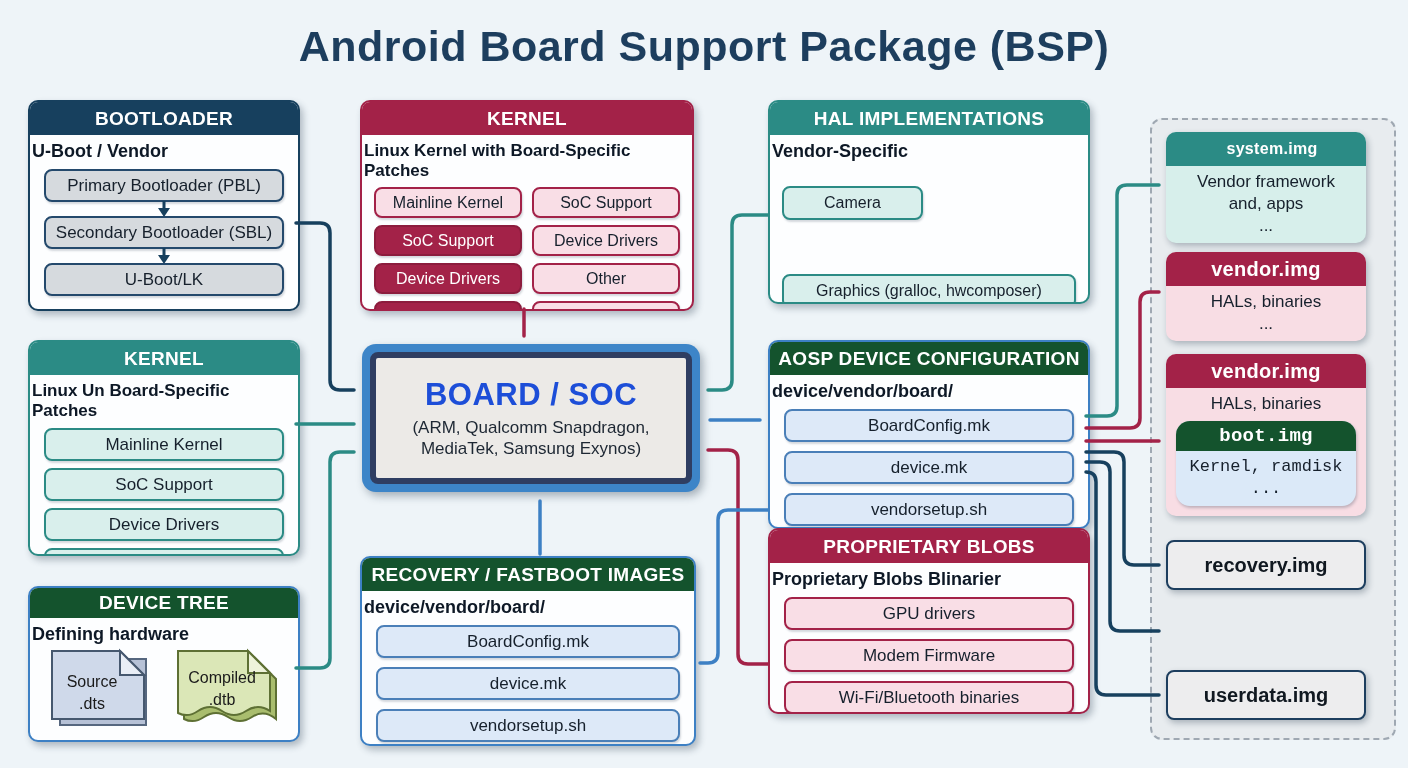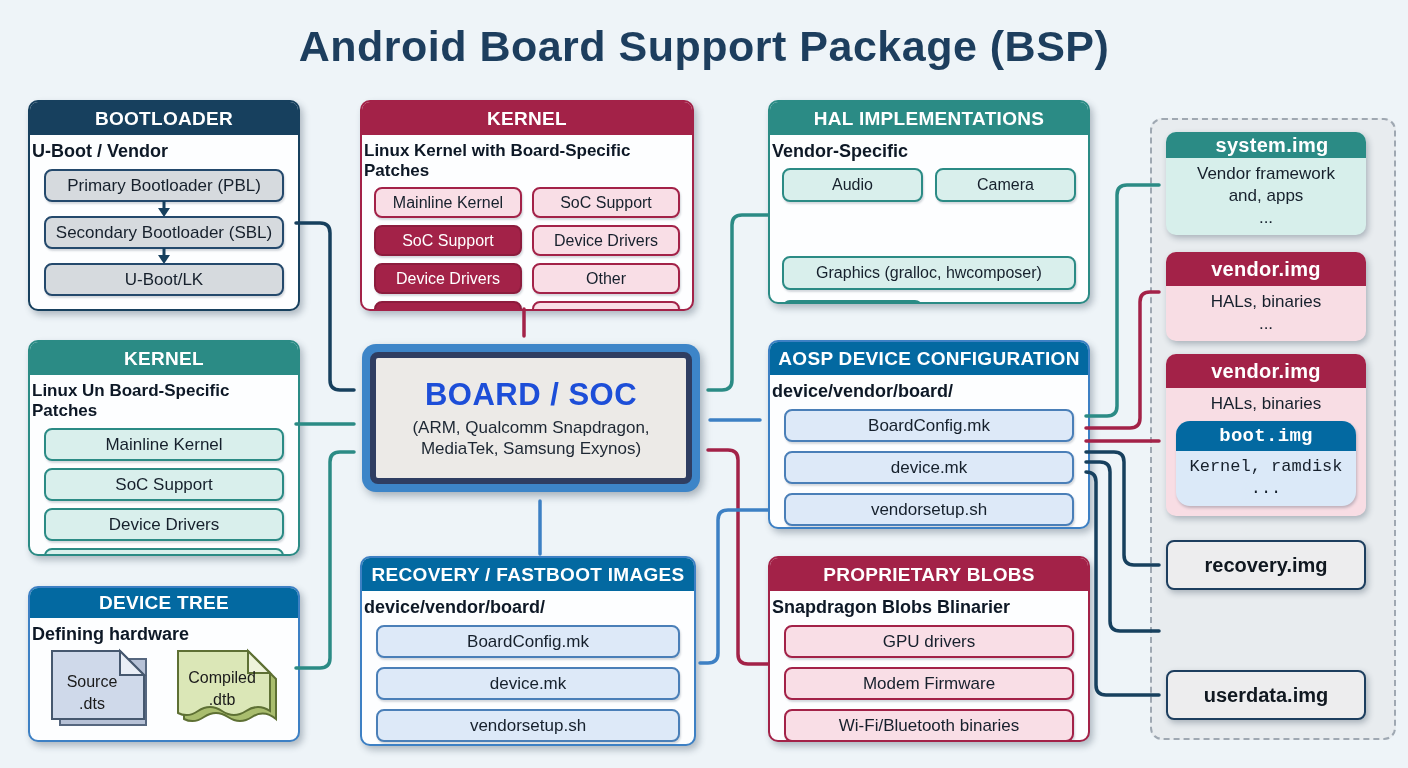--- a/index.html
+++ b/index.html
@@ -5,21 +5,21 @@
   html,body{margin:0;padding:0;background:#dfe9ef;font-family:"Liberation Sans",sans-serif;}
   #stage{position:relative;width:1408px;height:768px;background:#eef4f8;overflow:hidden;}
   .title{position:absolute;top:22px;left:0;width:100%;text-align:center;font-size:43px;font-weight:bold;color:#1d3e5e;letter-spacing:.5px;}
   .card{position:absolute;background:#fdfeff;border-radius:10px;overflow:hidden;
         box-shadow:3px 4px 7px rgba(25,45,65,.30);border:2.5px solid #333;}
   .b-navy{border-color:#17405e;} .b-crimson{border-color:#a32248;}
   .b-teal{border-color:#2b8b85;} .b-blue{border-color:#3d80c4;}
   .hdr{height:33px;display:flex;align-items:center;justify-content:center;color:#fff;
        font-weight:bold;font-size:19px;letter-spacing:.3px;}
   .hdr-navy{background:#17405e;} .hdr-crimson{background:#a32248;}
-  .hdr-teal{background:#2b8b85;} .hdr-blue{background:#0369a1;}
+  .hdr-teal{background:#2b8b85;} .hdr-blue{background:#14532d;}
   .sub{text-align:left;font-weight:bold;color:#0d1826;font-size:17px;padding:6px 2px 4px 2px;}
   .sub-lg{font-size:18px;}
   .stack{display:flex;flex-direction:column;align-items:stretch;padding:3px 14px 8px 14px;gap:8px;}
   .pill{display:flex;align-items:center;justify-content:center;border-radius:8px;
         font-size:17px;color:#16202c;height:29px;box-shadow:1px 2px 2px rgba(25,45,65,.18);}
   .pill-gray{background:#d6dade;border:2px solid #24496c;}
   .pill-teal{background:#d9efec;border:2px solid #2b8b85;}
   .pill-blue{background:#dde9f8;border:2px solid #4a7fb8;}
   .pill-pink{background:#f9dee6;border:2px solid #a32248;}
   .pill-darkred{background:#a32248;border:2px solid #8c1c3d;color:#fff;}
@@ -90,22 +90,21 @@
       <div class="pill pill-pink">Other</div>
       <div class="pill pill-darkred fit">Power Management</div>
       <div class="pill pill-pink">...</div>
     </div>
   </div>
 
   <div class="card b-teal" style="left:768px;top:100px;width:318px;height:200px;">
     <div class="hdr hdr-teal">HAL IMPLEMENTATIONS</div>
     <div class="sub sub-lg">Vendor-Specific</div>
     <div class="grid2" style="gap:10px 12px;">
-      <div class="pill pill-teal" style="height:30px;">Audio</div>
-      <div class="pill pill-teal" style="height:30px;">Camera</div>
+      <div class="pill pill-teal" style="height:30px;margin-top:18px;">Camera</div>
       <div class="pill pill-teal span2" style="height:30px;margin-top:44px;">Graphics (gralloc, hwcomposer)</div>
       <div class="pill pill-teal" style="height:30px;">Sensors</div>
     </div>
   </div>
 
   <div class="card b-teal" style="left:28px;top:340px;width:268px;height:212px;">
     <div class="hdr hdr-teal">KERNEL</div>
     <div class="sub">Linux Un Board-Specific Patches</div>
     <div class="stack" style="gap:7px;">
       <div class="pill pill-teal">Mainline Kernel</div>
@@ -159,34 +158,34 @@
   <div class="card b-blue" style="left:360px;top:556px;width:332px;height:186px;">
     <div class="hdr hdr-blue">RECOVERY / FASTBOOT IMAGES</div>
     <div class="sub sub-lg">device/vendor/board/</div>
     <div class="stack" style="gap:9px;">
       <div class="pill pill-blue">BoardConfig.mk</div>
       <div class="pill pill-blue">device.mk</div>
       <div class="pill pill-blue">vendorsetup.sh</div>
     </div>
   </div>
 
-  <div class="card b-crimson" style="left:768px;top:556px;width:318px;height:182px;">
+  <div class="card b-crimson" style="left:768px;top:528px;width:318px;height:182px;">
     <div class="hdr hdr-crimson">PROPRIETARY BLOBS</div>
-    <div class="sub sub-lg">Snapdragon Blobs Blinarier</div>
+    <div class="sub sub-lg">Proprietary Blobs Blinarier</div>
     <div class="stack" style="gap:9px;">
       <div class="pill pill-pink">GPU drivers</div>
       <div class="pill pill-pink">Modem Firmware</div>
       <div class="pill pill-pink">Wi-Fi/Bluetooth binaries</div>
     </div>
   </div>
 
   <div class="panel"></div>
 
   <div class="imgcard" style="top:132px;background:#d7efeb;">
-    <div class="hdr hdr-teal" style="height:26px;font-size:20px;padding-left:12px;">system.img</div>
+    <div class="hdr hdr-teal" style="height:34px;font-size:16px;padding-left:12px;">system.img</div>
     <div class="imgbody">
       <span style="display:block;">Vendor framework</span>
       <span style="display:block;">and, apps</span>
       <span style="display:block;">...</span>
     </div>
   </div>
 
   <div class="imgcard" style="top:252px;background:#f8dde4;">
     <div class="hdr hdr-crimson" style="height:34px;font-size:20px;">vendor.img</div>
     <div class="imgbody">

